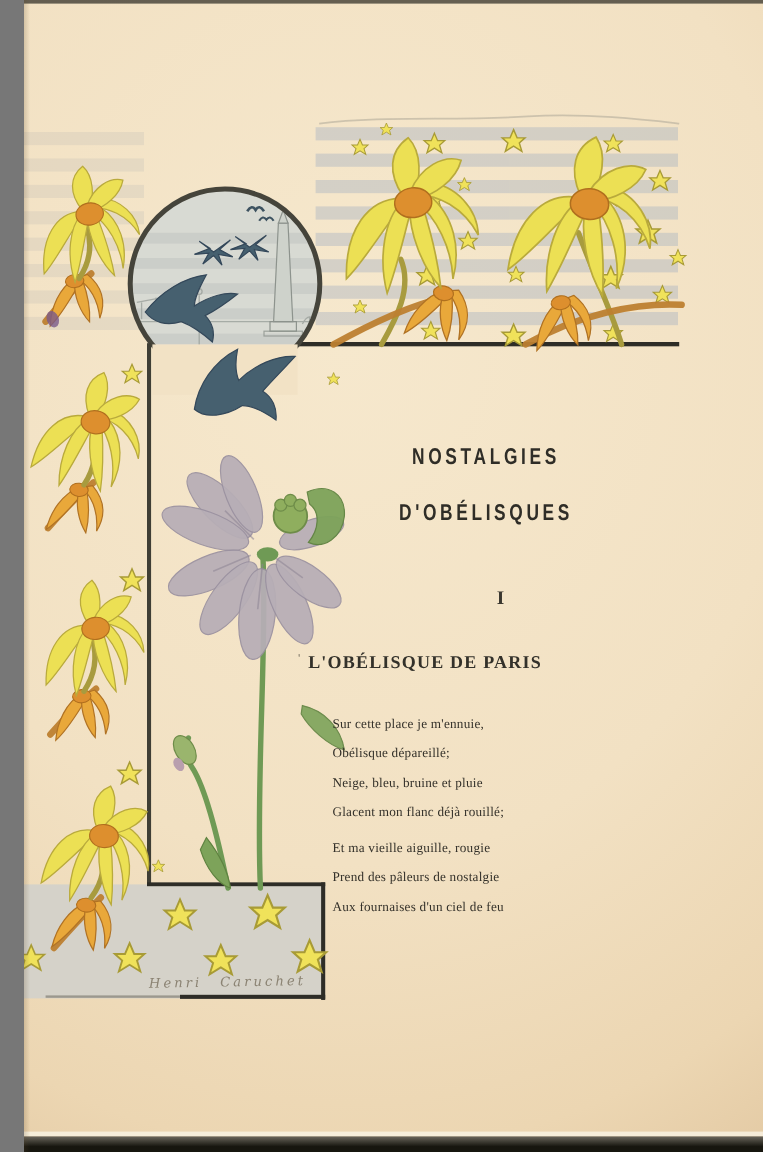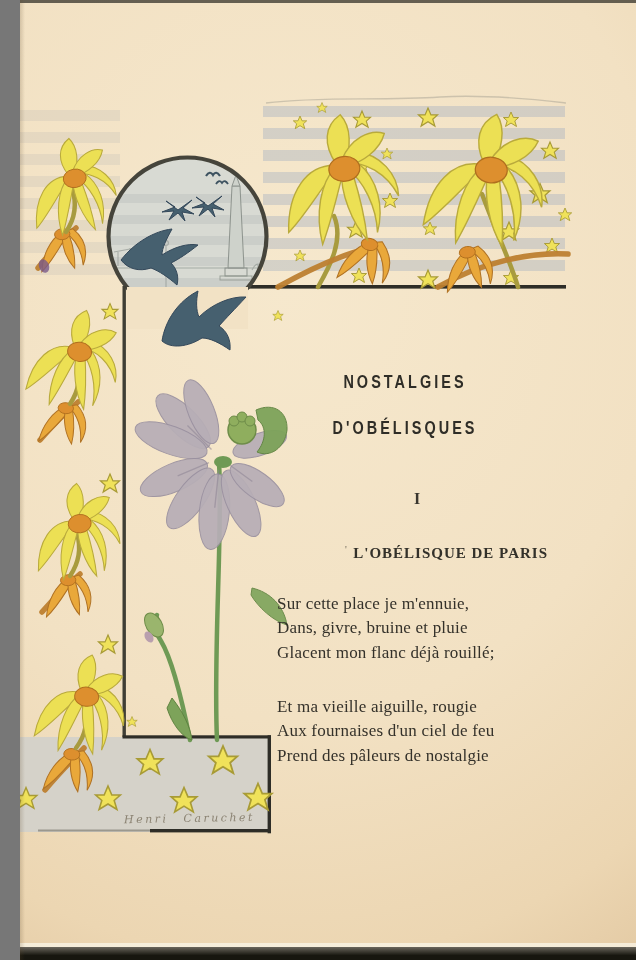--- a/index.html
+++ b/index.html
@@ -11,23 +11,23 @@
   }
   .art{position:absolute;left:0;top:0;z-index:1;}
   .txt{position:absolute;z-index:3;}
   .t-main{
     left:235px;width:300px;text-align:center;
     font-family:"Liberation Sans",sans-serif;font-weight:bold;font-size:19px;
     letter-spacing:4px;color:#2f2d27;transform:scaleX(.76);
   }
   .t1{top:371px;} .t2{top:417px;}
   .roman{top:490px;left:247px;width:300px;text-align:center;font-weight:bold;font-size:16px;color:#3a372f;}
-  .subtitle{top:544px;left:228px;width:300px;text-align:right;font-weight:bold;font-size:15px;letter-spacing:1px;color:#33312a;}
+  .subtitle{top:544px;left:228px;width:300px;text-align:left;font-weight:bold;font-size:15px;letter-spacing:1px;color:#33312a;}
   .subtitle .mark{font-size:10px;opacity:.55;vertical-align:5px;margin-right:5px;}
-  .stanza{left:257px;font-size:17px;line-height:24.4px;letter-spacing:.2px;color:#34312a;white-space:nowrap;}
+  .stanza{left:257px;font-size:11px;line-height:24.4px;letter-spacing:.2px;color:#34312a;white-space:nowrap;}
   .s1{top:592px;} .s2{top:695px;}
   .signature{
     left:104px;top:812px;z-index:3;
     font-family:"DejaVu Serif",serif;font-style:italic;font-size:11px;
     color:#8b8373;letter-spacing:2.5px;word-spacing:9px;transform:rotate(-1deg);
   }
   .edge{position:absolute;z-index:4;pointer-events:none;}
   .edge-top{top:0;left:0;right:0;height:3px;background:rgba(40,38,32,.7);}
   .edge-bot-light{bottom:13px;left:0;right:0;height:4px;background:rgba(250,246,232,.75);}
   .edge-bot-dark{bottom:0;left:0;right:0;height:13px;background:linear-gradient(180deg,#6a665c,#17160f 65%);}
@@ -258,28 +258,29 @@
     </g>
   </svg>
 
   <div class="txt t-main t1">NOSTALGIES</div>
   <div class="txt t-main t2">D'OBÉLISQUES</div>
   <div class="txt roman">I</div>
   <div class="txt subtitle"><span class="mark">'</span><span>L'OBÉLISQUE DE PARIS</span></div>
 
   <div class="txt stanza s1">
     <div>Sur cette place je m'ennuie,</div>
-    <div>Dans, givre, bruine et pluie</div>
+    <div>Obélisque dépareillé;</div>
+    <div>Neige, bleu, bruine et pluie</div>
     <div>Glacent mon flanc déjà rouillé;</div>
   </div>
 
   <div class="txt stanza s2">
     <div>Et ma vieille aiguille, rougie</div>
+    <div>Prend des pâleurs de nostalgie</div>
     <div>Aux fournaises d'un ciel de feu</div>
-    <div>Prend des pâleurs de nostalgie</div>
   </div>
 
   <div class="txt signature">Henri Caruchet</div>
 
   <div class="edge edge-top"></div>
   <div class="edge edge-bot-light"></div>
   <div class="edge edge-bot-dark"></div>
   <div class="edge edge-right"></div>
   <div class="edge edge-left"></div>
 </div>

